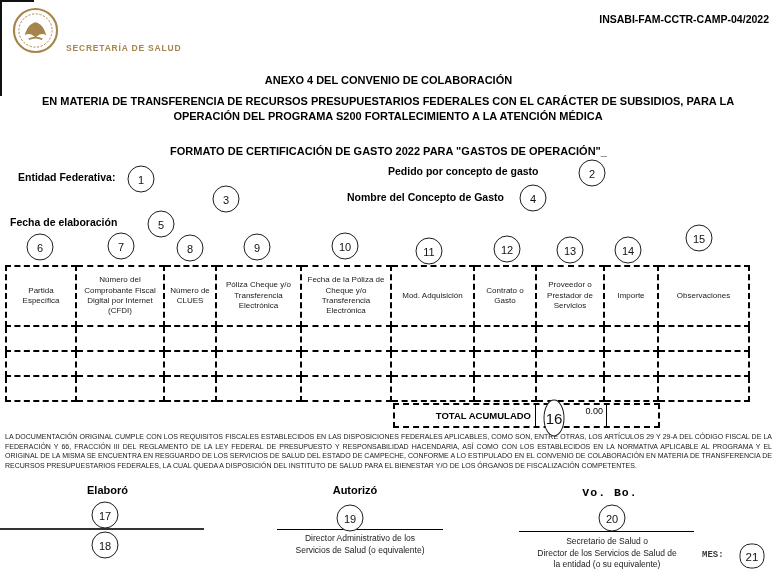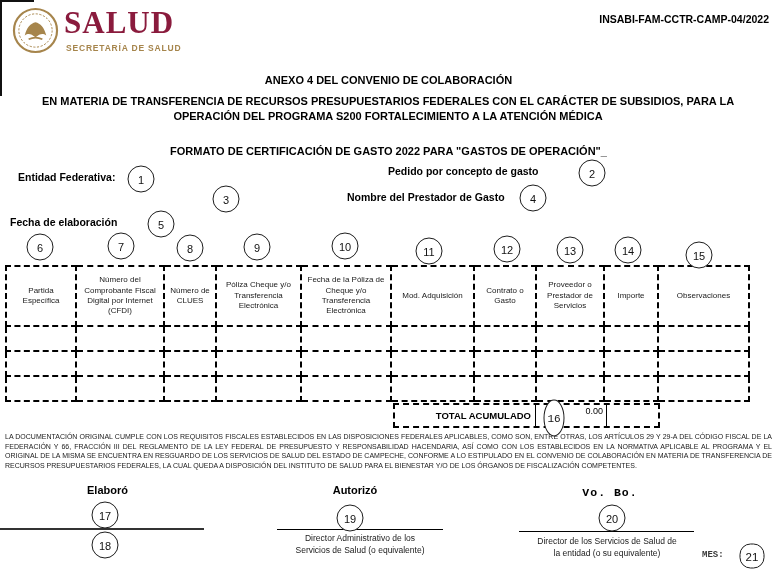--- a/index.html
+++ b/index.html
@@ -39,21 +39,21 @@
   
   .circle {
     position: absolute; width: 27px; height: 27px;
     border: 1.6px solid #1d1d1d; border-radius: 50%;
     background: #fff;
     display: flex; align-items: center; justify-content: center;
     font-size: 11px; color: #111;
     transform: translate(-50%, -50%);
     z-index: 5;
   }
-  .circle.sm { width: 21px; height: 37px; font-size: 11px; border-width: 1.3px; font-family: Liberation Mono, monospace; }
+  .circle.sm { width: 21px; height: 37px; font-size: 15px; border-width: 1.3px; }
   .circle.md { width: 25px; height: 25px; font-size: 11.5px; border-width: 1.6px; border-radius: 11px; }
   
   .gtable {
     position: absolute; left: 5px; top: 265px; width: 743px;
     border-collapse: collapse; table-layout: fixed;
   }
   .gtable th, .gtable td { border: 2px dashed #000; }
   .gtable th {
     height: 60px; font-size: 8px; font-weight: normal; color: #1a1a1a;
     text-align: center; vertical-align: middle; padding: 1px 2px; line-height: 1.3;
@@ -99,49 +99,48 @@
   <div class="edge-v"></div>
   <div class="edge-h"></div>
 
   <svg class="seal" viewBox="0 0 48 48">
     <circle cx="24" cy="24" r="22" fill="none" stroke="#A6854C" stroke-width="2.2"></circle>
     <circle cx="24" cy="24" r="17" fill="none" stroke="#A6854C" stroke-width="1" stroke-dasharray="2.2 1.6"></circle>
     <path d="M13 29 C15 21, 19 16.5, 24 15.5 C29 16.5, 33 21, 35 29 C31 26.5, 28.5 27.5, 24 31 C19.5 27.5, 17 26.5, 13 29 Z" fill="#A6854C"></path>
     <circle cx="24" cy="19" r="2.2" fill="#A6854C"></circle>
     <path d="M17 33 C21 31, 27 31, 31 33" fill="none" stroke="#A6854C" stroke-width="1.6"></path>
   </svg>
-  <div class="logo-title">SALUD</div>
   <div class="logo-subtitle">SECRETARÍA DE SALUD</div>
   <div class="doc-code">INSABI-FAM-CCTR-CAMP-04/2022</div>
 
   <div class="title-annex">ANEXO 4 DEL CONVENIO DE COLABORACIÓN</div>
   <div class="title-subject">EN MATERIA DE TRANSFERENCIA DE RECURSOS PRESUPUESTARIOS FEDERALES CON EL CARÁCTER DE SUBSIDIOS, PARA LA OPERACIÓN DEL PROGRAMA S200 FORTALECIMIENTO A LA ATENCIÓN MÉDICA</div>
   <div class="title-format">FORMATO DE CERTIFICACIÓN DE GASTO 2022 PARA "GASTOS DE OPERACIÓN"_</div>
 
   <div class="field-label" style="left:10px; top:171px;margin-left:8px;">Entidad Federativa:</div>
   <div class="field-label" style="left:388px; top:165px;">Pedido por concepto de gasto</div>
-  <div class="field-label" style="left:347px; top:191px;">Nombre del Prestador de Gasto</div>
+  <div class="field-label" style="left:347px; top:191px;">Nombre del Concepto de Gasto</div>
   <div class="field-label" style="left:10px; top:216px;">Fecha de elaboración</div>
 
   <div class="circle" style="left:141px; top:179px;">1</div>
   <div class="circle" style="left:592px; top:173px;">2</div>
   <div class="circle" style="left:226px; top:199px;">3</div>
   <div class="circle" style="left:533px; top:198px;">4</div>
   <div class="circle" style="left:161px; top:224px;">5</div>
 
   <div class="circle" style="left:40px;  top:247px;">6</div>
   <div class="circle" style="left:121px; top:246px;">7</div>
   <div class="circle" style="left:190px; top:248px;">8</div>
   <div class="circle" style="left:257px; top:247px;">9</div>
   <div class="circle" style="left:345px; top:246px;">10</div>
   <div class="circle" style="left:429px; top:251px;">11</div>
   <div class="circle" style="left:507px; top:249px;">12</div>
   <div class="circle" style="left:570px; top:250px;">13</div>
   <div class="circle" style="left:628px; top:250px;">14</div>
-  <div class="circle" style="left:699px; top:255px;">15</div>
+  <div class="circle" style="left:699px; top:238px;">15</div>
 
   <div class="circle" style="left:105px; top:515px;">17</div>
   <div class="circle" style="left:105px; top:545px;">18</div>
   <div class="circle" style="left:350px; top:518px;">19</div>
   <div class="circle" style="left:612px; top:518px;">20</div>
   <div class="circle md" style="left:752px; top:556px;">21</div>
 
   <table class="gtable">
     <colgroup>
       <col style="width:70px">
@@ -226,19 +225,20 @@
   <div class="sig-title" style="left:305px; top:484px; width:100px;">Autorizó</div>
   <div class="sig-line" style="left:277px; top:529px; width:166px;"></div>
   <div class="sig-caption" style="left:262px; top:533px; width:196px;">
     <div>Director Administrativo de los</div>
     <div>Servicios de Salud (o equivalente)</div>
   </div>
 
   <div class="sig-title mono" style="left:555px; top:486px; width:110px;">Vo. Bo.</div>
   <div class="sig-line" style="left:519px; top:531px; width:175px; border-top-width:1px;"></div>
   <div class="sig-caption" style="left:495px; top:536px; width:224px;">
+    <div>Secretario de Salud o</div>
     <div>Director de los Servicios de Salud de</div>
     <div>la entidad (o su equivalente)</div>
   </div>
 
   <div class="mes-label">MES:</div>
 
 </div>
 
 </body></html>

